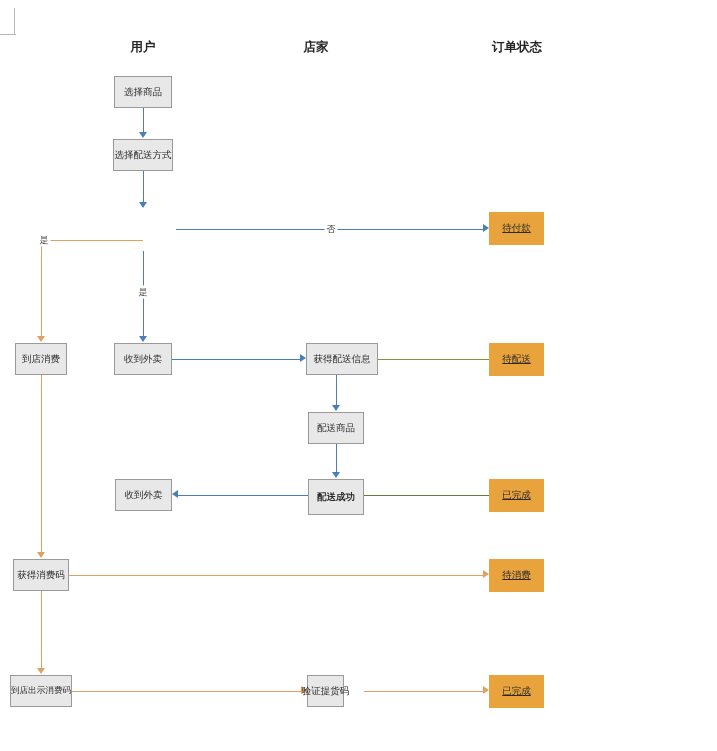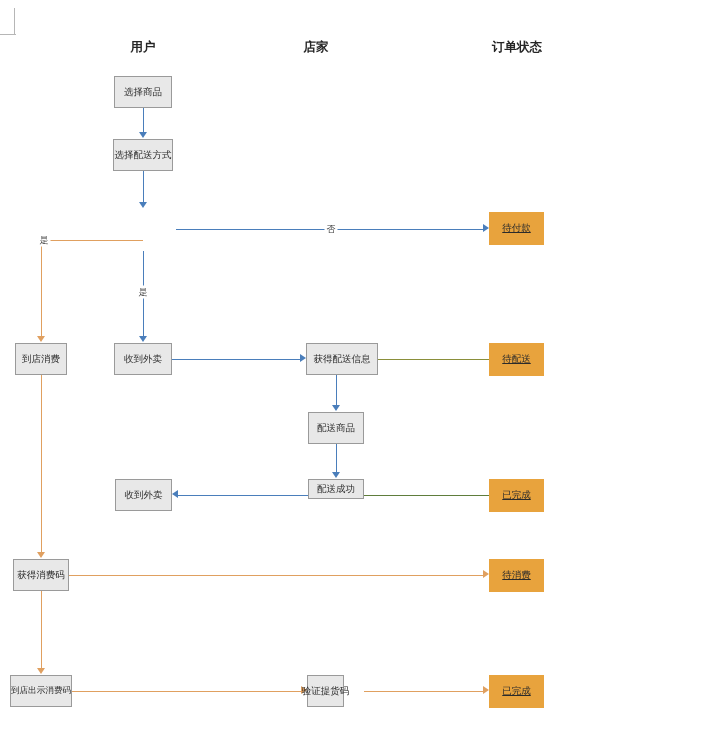--- a/index.html
+++ b/index.html
@@ -193,21 +193,21 @@
   <div class="node" style="left:15px; top:343px; width:52px; height:32px;">到店消费</div>
 
   <div class="node" style="left:114px; top:343px; width:58px; height:32px;">收到外卖</div>
 
   <div class="node" style="left:306px; top:343px; width:72px; height:32px;">获得配送信息</div>
 
   <div class="node status" style="left:489px; top:343px; width:55px; height:33px;">待配送</div>
 
   <div class="node" style="left:308px; top:412px; width:56px; height:32px;">配送商品</div>
 
-  <div class="node" style="left:308px; top:479px; width:56px; height:20px;">配送成功</div>
+  <div class="node" style="left:308px; top:479px; width:56px; height:36px;font-weight:bold;">配送成功</div>
 
   <div class="node" style="left:115px; top:479px; width:57px; height:32px;">收到外卖</div>
 
   <div class="node status" style="left:489px; top:479px; width:55px; height:33px;">已完成</div>
 
   <div class="node" style="left:13px; top:559px; width:56px; height:32px;">获得消费码</div>
 
   <div class="node status" style="left:489px; top:559px; width:55px; height:33px;">待消费</div>
 
   <div class="node" style="left:10px; top:675px; width:62px; height:32px; font-size:8.6px;">到店出示消费码</div>

